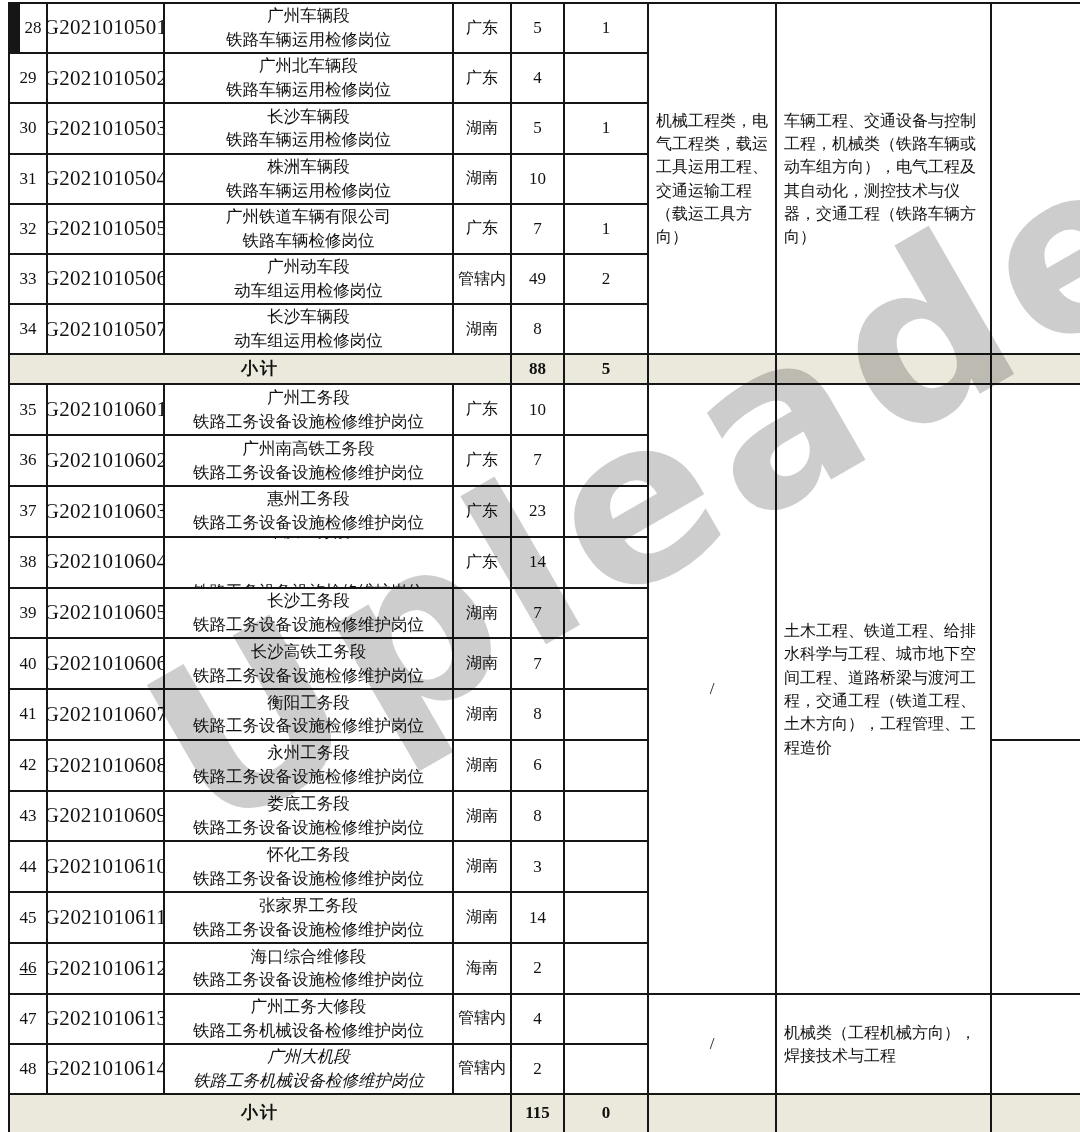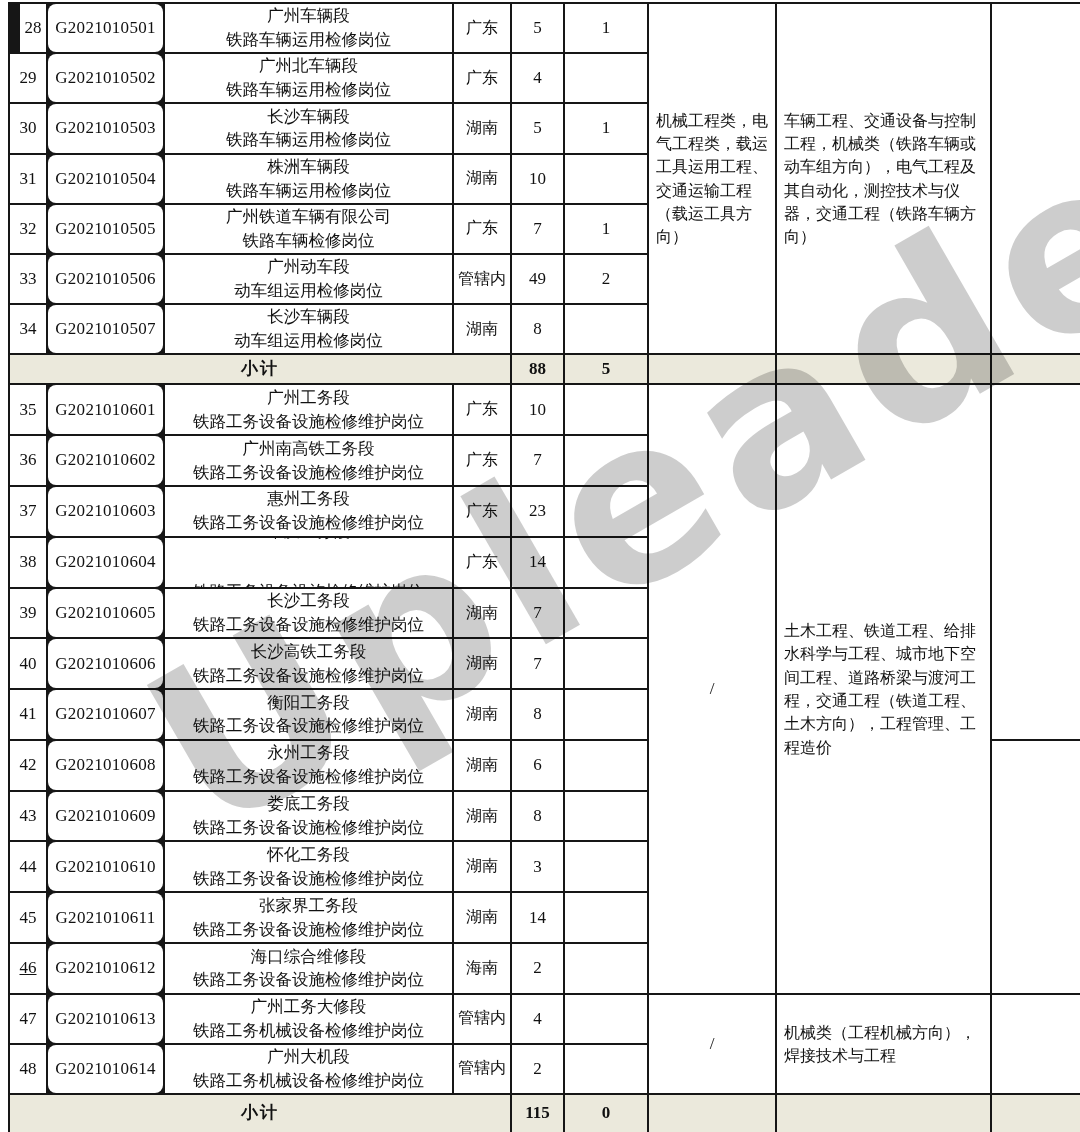--- a/index.html
+++ b/index.html
@@ -12,21 +12,21 @@
     display:grid;box-sizing:border-box;
     grid-template-columns:36px 115px 287px 56px 51px 82px 126px 213px 1fr;
     grid-template-rows:repeat(7,48.2px) 28px repeat(12,48.8px) 48px 48px 1fr;
     gap:2px;padding:2px 0 0 2px;background:#161616;
   }
   .cell{
     background:#ffffff;display:flex;align-items:center;justify-content:center;
     text-align:center;overflow:hidden;font-size:17px;line-height:1.3;
   }
   .unitcell{flex-direction:column;font-size:16.5px;line-height:1.45;padding:0 2px;}
-  .codecell{font-size:17px;letter-spacing:.3px;border-radius:8px;}
+  .codecell{font-size:21px;letter-spacing:.3px;}
   .regioncell{font-size:16px;}
   .reqcell{
     justify-content:flex-start;text-align:left;padding:3px 7px;
     font-size:16px;line-height:1.46;
   }
   .slashcell{justify-content:center;text-align:center;font-size:17px;}
   .sub{background:#ebe9dc;font-weight:bold;}
   .sublabel{font-size:17px;letter-spacing:2px;}
   .watermark{
     position:absolute;left:105px;top:390px;width:1000px;height:260px;
@@ -230,21 +230,21 @@
       <div class="cell codecell" style="grid-area: 21 / 2;">G2021010613</div>
       <div class="cell unitcell" style="grid-area: 21 / 3;">
         <div>广州工务大修段</div>
         <div>铁路工务机械设备检修维护岗位</div>
       </div>
       <div class="cell regioncell" style="grid-area: 21 / 4;">管辖内</div>
       <div class="cell " style="grid-area: 21 / 5;">4</div>
       <div class="cell " style="grid-area: 21 / 6;"></div>
       <div class="cell " style="grid-area: 22 / 1;">48</div>
       <div class="cell codecell" style="grid-area: 22 / 2;">G2021010614</div>
-      <div class="cell unitcell" style="grid-area: 22 / 3;">
+      <div class="cell unitcell" style="grid-area: 22 / 3; font-style: italic;">
         <div>广州大机段</div>
         <div>铁路工务机械设备检修维护岗位</div>
       </div>
       <div class="cell regioncell" style="grid-area: 22 / 4;">管辖内</div>
       <div class="cell " style="grid-area: 22 / 5;">2</div>
       <div class="cell " style="grid-area: 22 / 6;"></div>
       <div class="cell slashcell" style="grid-area: 21 / 7 / 23;">/</div>
       <div class="cell reqcell" style="grid-area: 21 / 8 / 23;">机械类（工程机械方向），焊接技术与工程</div>
       <div class="cell " style="grid-area: 21 / 9 / 23;"></div>
       <div class="cell sub sublabel" style="grid-area: 23 / 1 / auto / 5;">小计</div>

